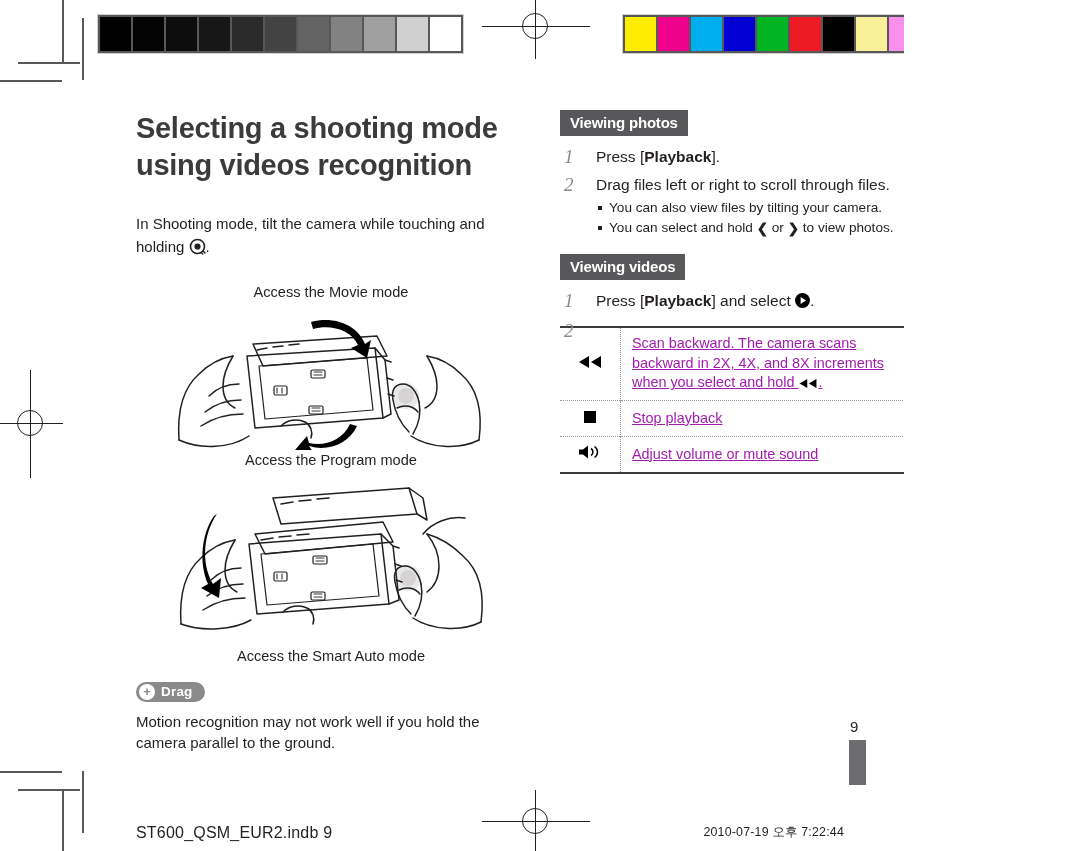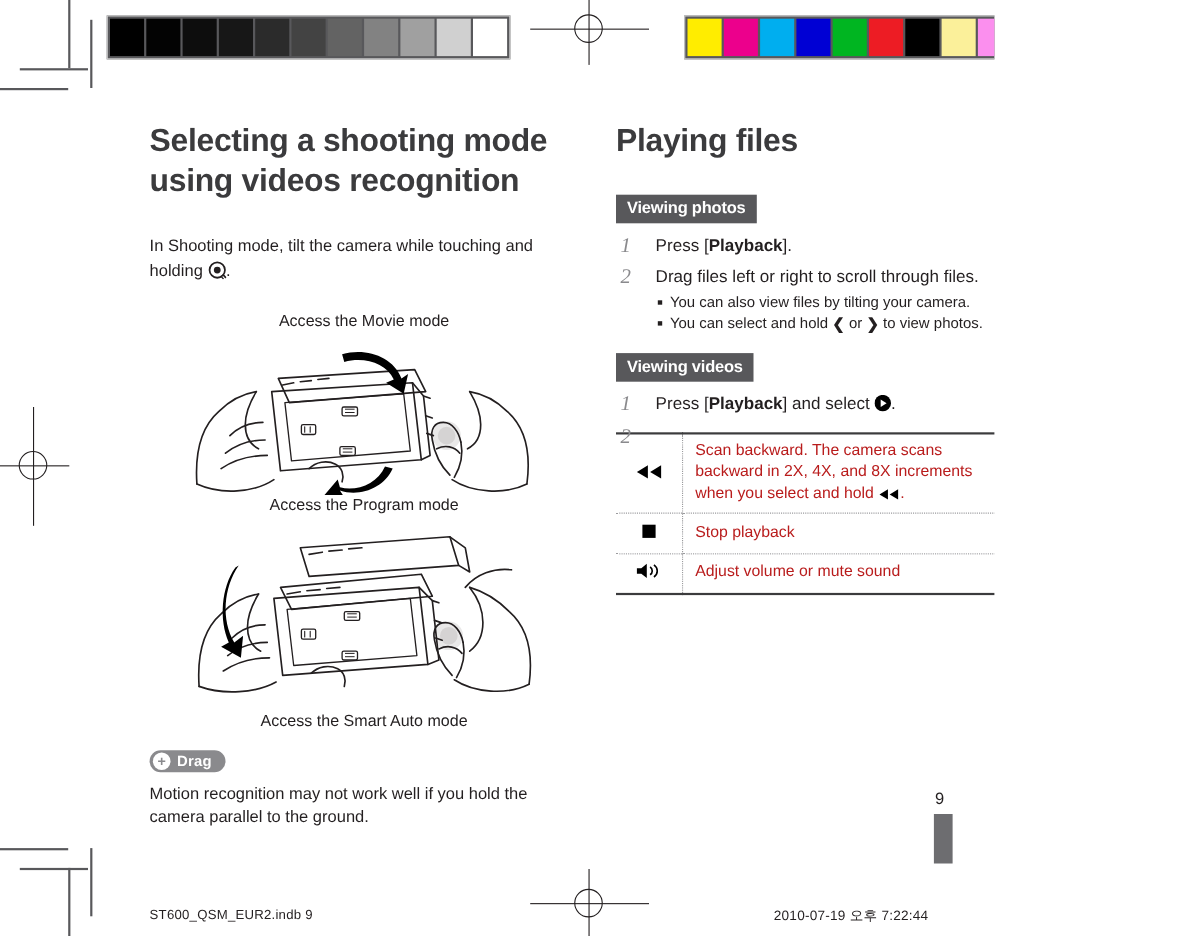--- a/index.html
+++ b/index.html
@@ -129,21 +129,22 @@
     width: 357px;
     margin-top: 12px;
     border-top: 2px solid #3b3b3d;
     border-bottom: 2px solid #3b3b3d;
   }
   table.ctrl td {
     padding: 6px 0 6px 0;
     vertical-align: middle;
     font-size: 14.4px;
     line-height: 1.36;
-    color: #b91c1c;
+    color: #a21caf;
+    text-decoration: underline;
   }
   table.ctrl tr + tr td { border-top: 1.5px dotted #9a9a9d; }
   table.ctrl td.ic {
     width: 60px;
     text-align: center;
     font-size: 17px;
     border-right: 1.5px dotted #9a9a9d;
     padding-right: 0;
   }
   table.ctrl td.tx { padding-left: 11px; }
@@ -210,21 +211,21 @@
   .folio-bar {
     position: absolute;
     left: 849px; top: 740px;
     width: 17px; height: 45px;
     background: #6d6d70;
   }
 
   
   .footer-left {
     position: absolute; left: 136px; top: 824px;
-    font-size: 12px; color: #231f20;
+    font-size: 16px; color: #231f20;
     font-family: "Liberation Sans", sans-serif;
     letter-spacing: 0.2px;
   }
   .footer-right {
     position: absolute; right: 60px; top: 824px;
     font-size: 12.4px; color: #231f20;
     letter-spacing: 0.2px;
   }
 </style>
 </head>
@@ -429,21 +430,20 @@
       <div class="note-badge">
         <span class="plus">+</span>
         <span class="lbl">Drag</span>
       </div>
       <p class="note-text">Motion recognition may not work well if you hold the camera parallel to the ground.</p>
     </div>
   </div>
 
   <div class="col-right">
 
-    <h1 class="title single">Playing files</h1>
 
     <div>
       <span class="section-badge">Viewing photos</span>
 
       <ol class="steps">
         <li>
           <span class="num">1</span>
           <span>Press [</span><b class="kbd">Playback</b><span>].</span>
         </li>
         <li>

